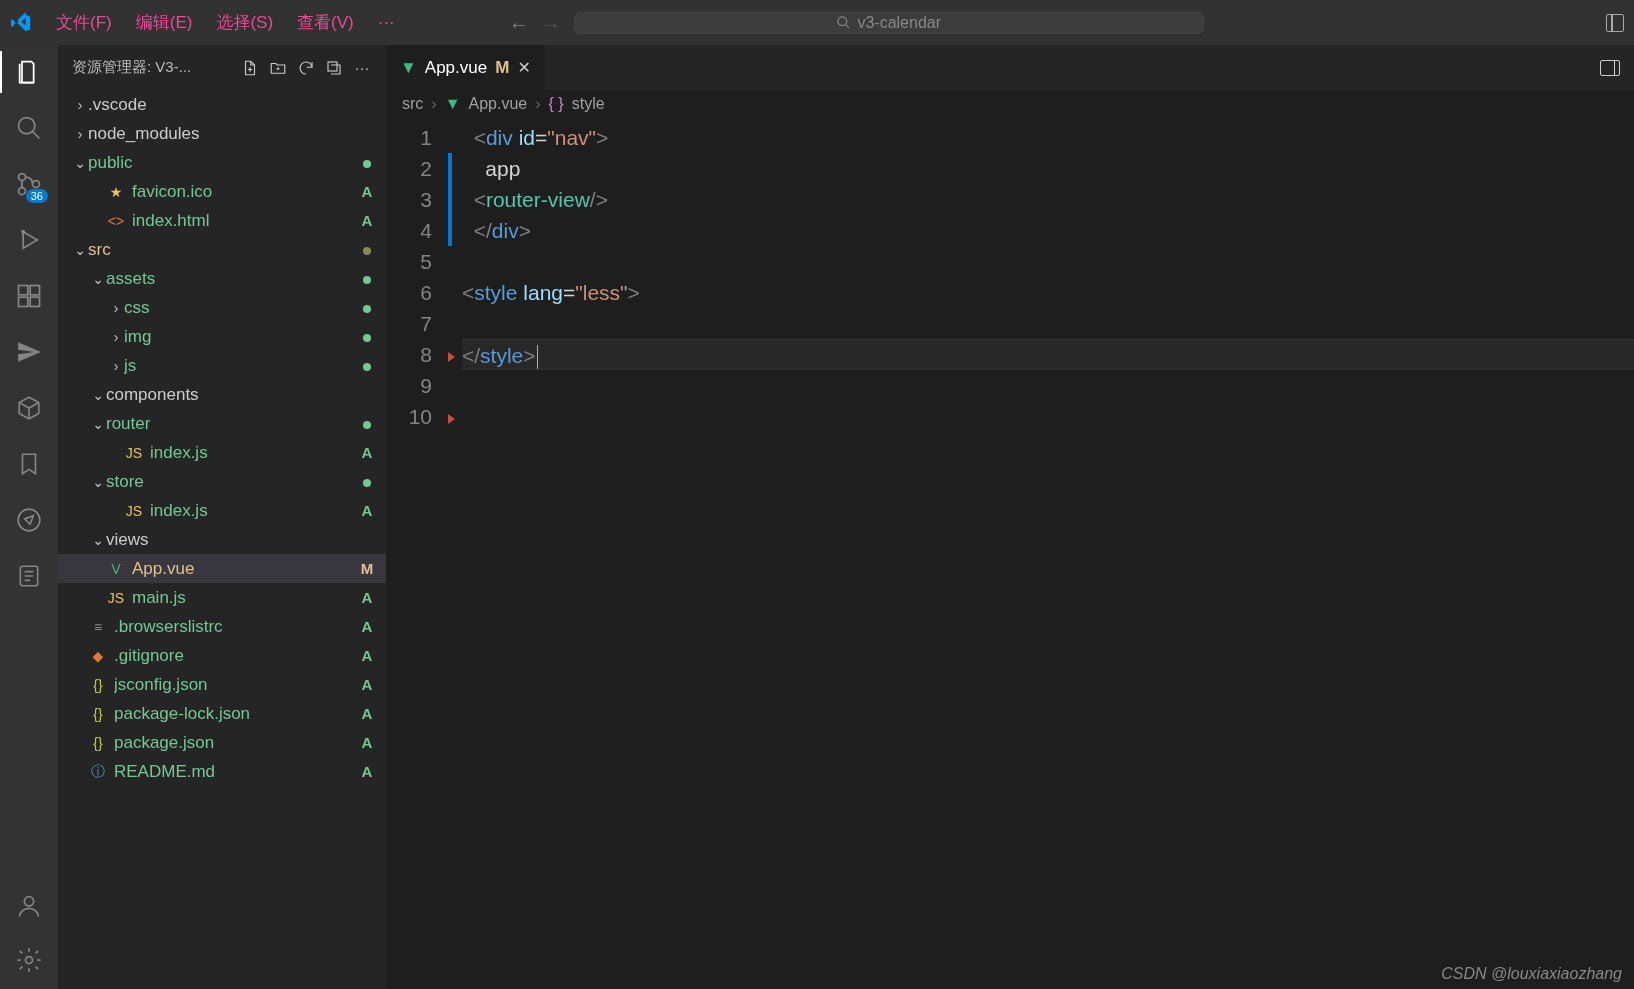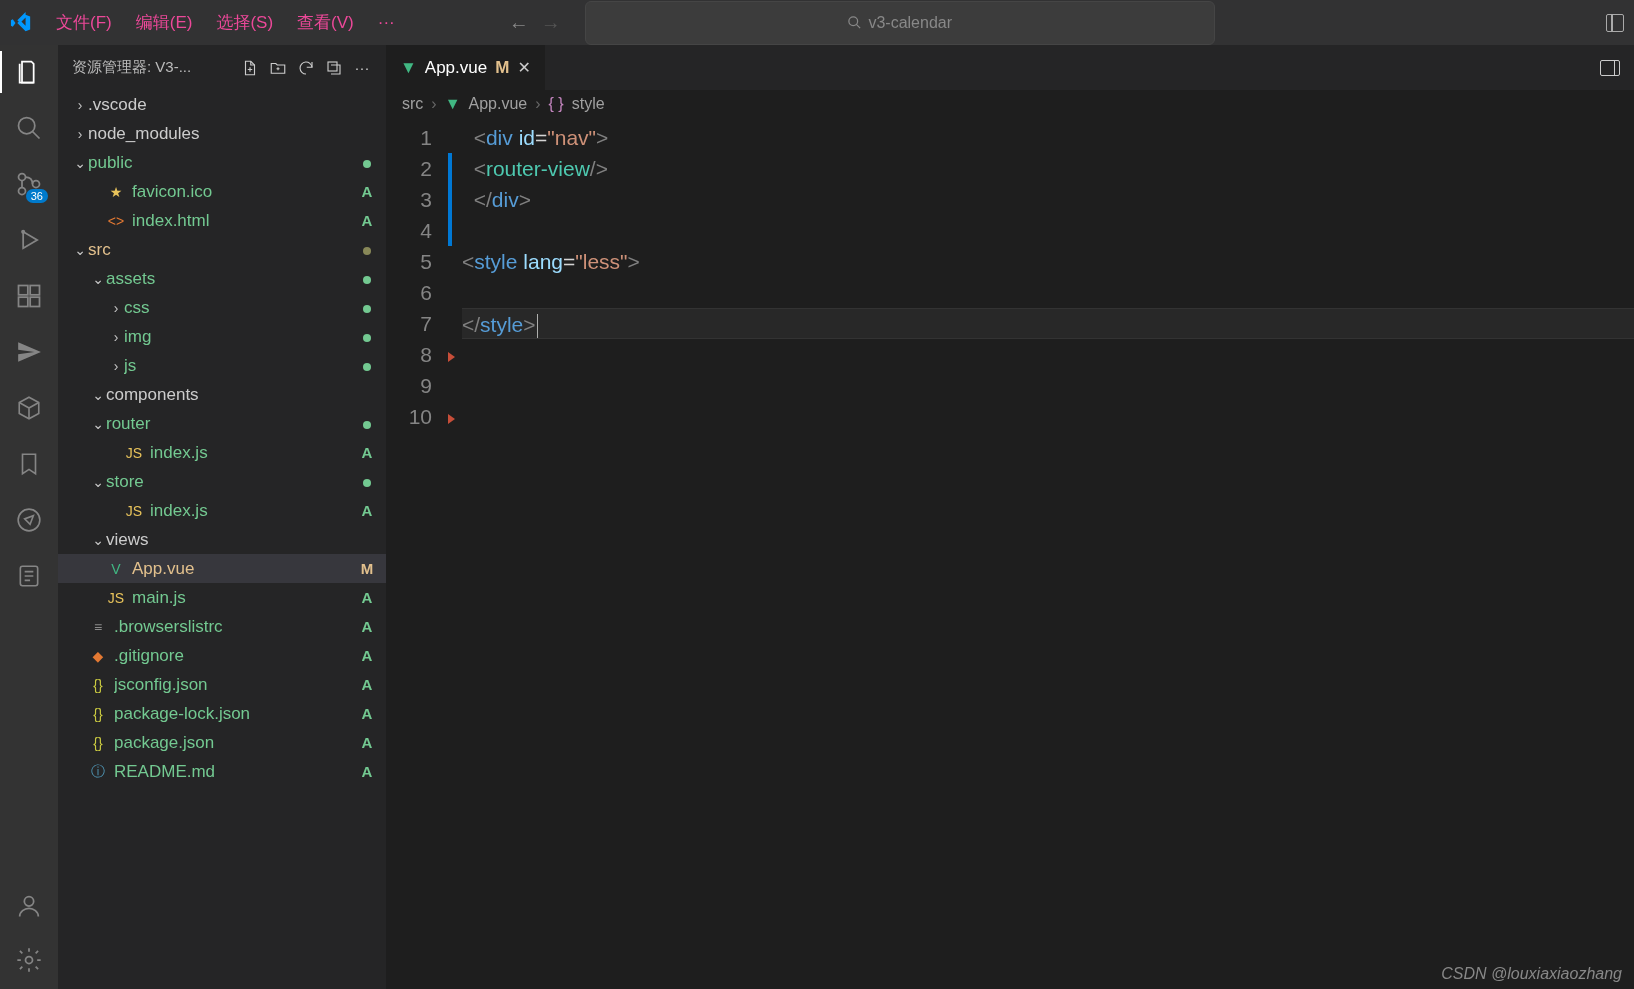--- a/index.html
+++ b/index.html
@@ -2,21 +2,21 @@
 <html><head>
 <meta charset="utf-8">
 <style>
 * { margin:0; padding:0; box-sizing:border-box; font-family: -apple-system, "Segoe UI", sans-serif; }
 body { background:#1e1e1e; color:#ccc; width:1634px; height:989px; overflow:hidden; position:relative; }
 .titlebar { height:45px; background:#323233; display:flex; align-items:center; padding:0 10px; gap:4px; }
 .vs-logo { width:22px; height:22px; display:flex; align-items:center; justify-content:center; color:#0098ff; margin-right:10px; }
 .menu-item { color:#ec4899; padding:4px 10px; font-size:17px; cursor:pointer; border-radius:4px; }
 .nav-arrows { margin-left:100px; display:flex; gap:12px; color:#888; }
 .nav-arrows span { font-size:20px; cursor:pointer; }
-.search-box { flex:0 0 630px; margin-left:20px; height:44px; background:#3c3c3c; border:1px solid #454545; border-radius:6px; display:flex; align-items:center; justify-content:center; color:#888; font-size:16px; }
+.search-box { flex:0 0 630px; margin-left:9px; height:22px; background:#3c3c3c; border:1px solid #454545; border-radius:6px; display:flex; align-items:center; justify-content:center; color:#888; font-size:16px; }
 .search-box .sicon { margin-right:6px; }
 .title-right { margin-left:auto; display:flex; gap:12px; color:#888; }
 .layout-icon { width:18px; height:18px; border:1.5px solid #aaa; border-radius:2px; position:relative; }
 .layout-icon::after { content:""; position:absolute; left:4px; top:0; bottom:0; width:1.5px; background:#aaa; }
 
 .main { display:flex; height:calc(100% - 45px); }
 .activitybar { width:58px; background:#333333; display:flex; flex-direction:column; align-items:center; padding-top:12px; gap:26px; color:#858585; position:relative;text-decoration:underline; }
 .activitybar .aicon { width:30px; height:30px; display:flex; align-items:center; justify-content:center; cursor:pointer; position:relative; }
 .activitybar .aicon.active { color:#fff; }
 .activitybar .aicon.active::before { content:""; position:absolute; left:-14px; top:-6px; bottom:-6px; width:2px; background:#fff; }
@@ -380,20 +380,21 @@
           <div class="ln">9</div>
           <div class="ln">10</div>
         </div>
       <div class="decor">
           <div class="blue-bar"></div>
         <div class="red-tri" style="top:230px"></div>
         <div class="red-tri" style="top:292px"></div>
       </div>
       <div class="codelines" id="codelines">
           <div class="cl">  <span class="t-gray">&lt;</span><span class="t-blue">div</span> <span class="t-attr">id</span><span class="t-txt">=</span><span class="t-str">"nav"</span><span class="t-gray">&gt;</span></div>
+          <div class="cl">    <span class="t-txt">app</span></div>
           <div class="cl">  <span class="t-gray">&lt;</span><span class="t-teal">router-view</span><span class="t-gray">/&gt;</span></div>
           <div class="cl">  <span class="t-gray">&lt;/</span><span class="t-blue">div</span><span class="t-gray">&gt;</span></div>
           <div class="cl"></div>
           <div class="cl"><span class="t-gray">&lt;</span><span class="t-blue">style</span> <span class="t-attr">lang</span><span class="t-txt">=</span><span class="t-str">"less"</span><span class="t-gray">&gt;</span></div>
           <div class="cl"></div>
           <div class="cl current"><span class="t-gray">&lt;/</span><span class="t-blue">style</span><span class="t-gray">&gt;</span><span class="cursor"></span></div>
         </div>
     </div>
   </div>
 </div>

